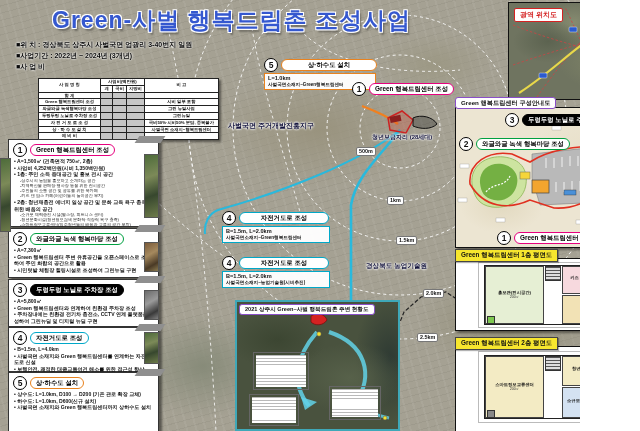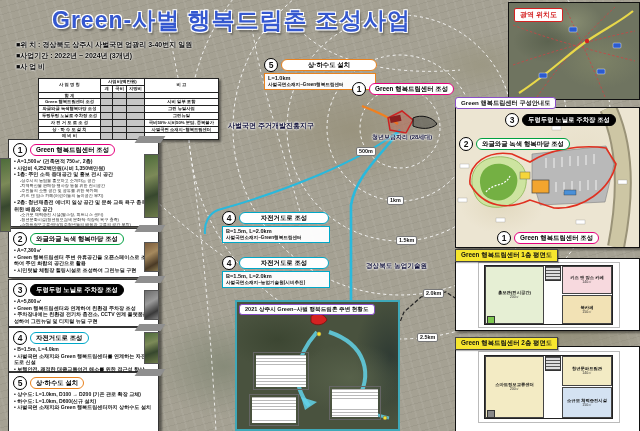--- a/index.html
+++ b/index.html
@@ -1,16 +1,16 @@
 <!DOCTYPE html>
 <html><head>
 <meta charset="utf-8">
 <style>
   html,body{margin:0;padding:0;}
-  #poster{position:relative;width:640px;height:431px;overflow:hidden;
+  #poster{position:relative;width:580px;height:431px;overflow:hidden;
     font-family:"Liberation Sans","DejaVu Sans",sans-serif;color:#111;
     background-color:#a5a193;
     background-image:
       radial-gradient(ellipse 120px 70px at 12% 50%, #8e9080 0%, transparent 65%),
       radial-gradient(ellipse 160px 90px at 55% 30%, #99937e 0%, transparent 65%),
       radial-gradient(ellipse 110px 80px at 35% 85%, #878b79 0%, transparent 65%),
       radial-gradient(ellipse 140px 80px at 88% 75%, #8f8b74 0%, transparent 65%),
       radial-gradient(ellipse 90px 50px at 75% 15%, #9c9884 0%, transparent 65%),
       repeating-linear-gradient(75deg, rgba(255,255,255,.05) 0 2px, transparent 2px 9px),
       repeating-linear-gradient(-15deg, rgba(60,60,50,.07) 0 1px, transparent 1px 7px);}

